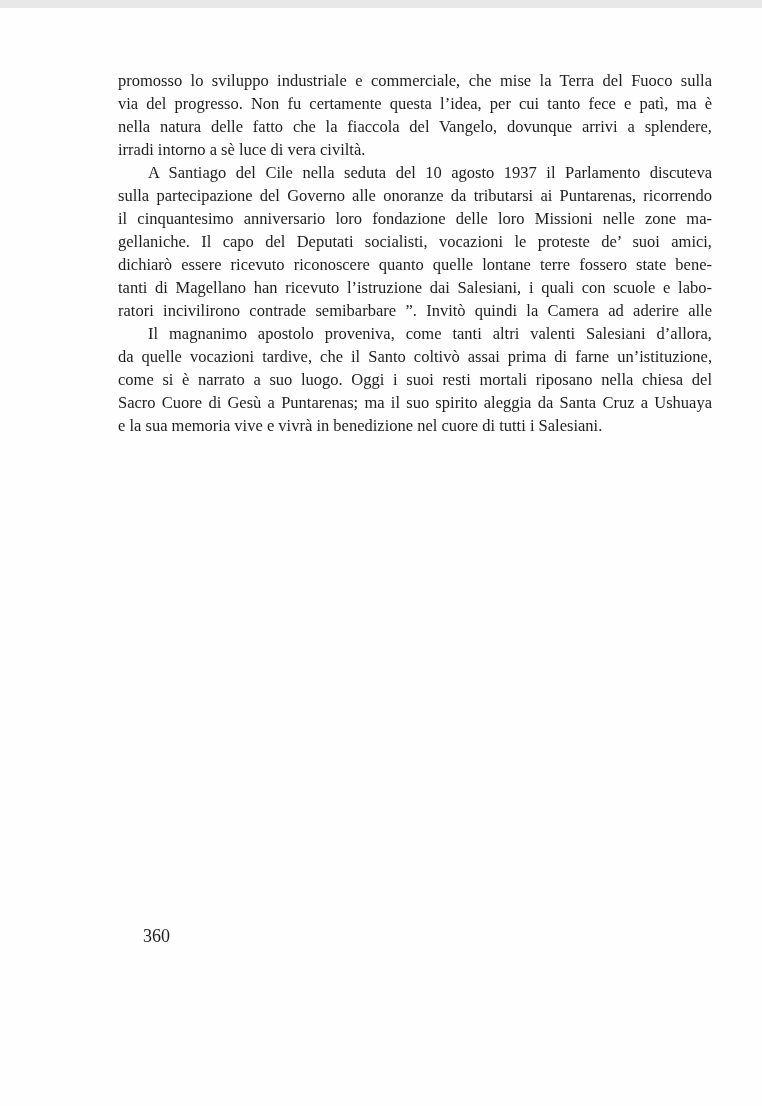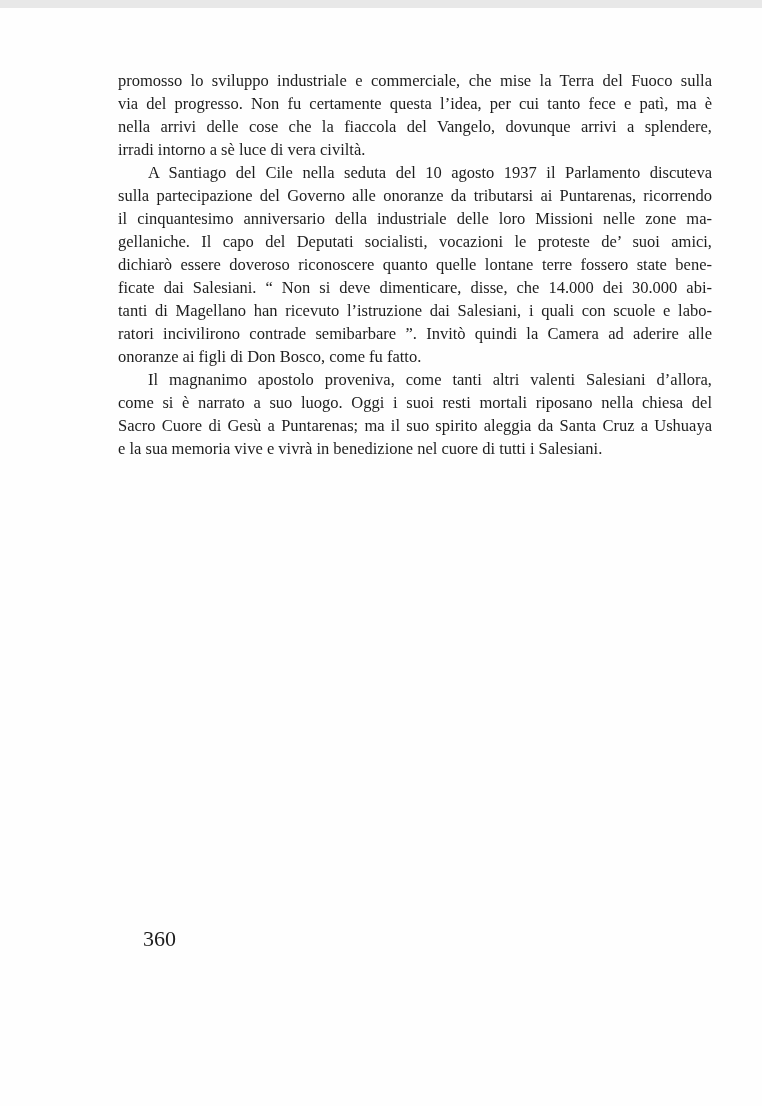--- a/index.html
+++ b/index.html
@@ -39,47 +39,46 @@
     text-align-last: left;
   }
   p.para.indent .line:first-child {
     text-indent: 30px;
   }
   .page-number {
     position: absolute;
     left: 143px;
     top: 918px;
     font-family: "Liberation Serif", "DejaVu Serif", serif;
-    font-size: 22px;
+    font-size: 18px;
     color: #1d1d1d;
   }
 </style>
 </head>
 <body>
 
 <div class="page">
   <main class="text-block" id="text-block">
       <p class="para">
         <span class="line">promosso lo sviluppo industriale e commerciale, che mise la Terra del Fuoco sulla</span>
         <span class="line">via del progresso. Non fu certamente questa l’idea, per cui tanto fece e patì, ma è</span>
-        <span class="line">nella arrivi delle cose che la fiaccola del Vangelo, dovunque arrivi a splendere,</span>
+        <span class="line">nella natura delle fatto che la fiaccola del Vangelo, dovunque arrivi a splendere,</span>
         <span class="line last">irradi intorno a sè luce di vera civiltà.</span>
       </p>
       <p class="para indent">
         <span class="line">A Santiago del Cile nella seduta del 10 agosto 1937 il Parlamento discuteva</span>
         <span class="line">sulla partecipazione del Governo alle onoranze da tributarsi ai Puntarenas, ricorrendo</span>
-        <span class="line">il cinquantesimo anniversario della industriale delle loro Missioni nelle zone ma-</span>
+        <span class="line">il cinquantesimo anniversario loro fondazione delle loro Missioni nelle zone ma-</span>
         <span class="line">gellaniche. Il capo del Deputati socialisti, vocazioni le proteste de’ suoi amici,</span>
-        <span class="line">dichiarò essere doveroso riconoscere quanto quelle lontane terre fossero state bene-</span>
-        <span class="line">ficate dai Salesiani. “ Non si deve dimenticare, disse, che 14.000 dei 30.000 abi-</span>
+        <span class="line">dichiarò essere ricevuto riconoscere quanto quelle lontane terre fossero state bene-</span>
         <span class="line">tanti di Magellano han ricevuto l’istruzione dai Salesiani, i quali con scuole e labo-</span>
         <span class="line">ratori incivilirono contrade semibarbare ”. Invitò quindi la Camera ad aderire alle</span>
-        <span class="line last">onoranze ai figli di Don Bosco, come fu fatto.</span>
       </p>
       <p class="para indent">
         <span class="line">Il magnanimo apostolo proveniva, come tanti altri valenti Salesiani d’allora,</span>
+        <span class="line">da quelle vocazioni tardive, che il Santo coltivò assai prima di farne un’istituzione,</span>
         <span class="line">come si è narrato a suo luogo. Oggi i suoi resti mortali riposano nella chiesa del</span>
         <span class="line">Sacro Cuore di Gesù a Puntarenas; ma il suo spirito aleggia da Santa Cruz a Ushuaya</span>
         <span class="line last">e la sua memoria vive e vivrà in benedizione nel cuore di tutti i Salesiani.</span>
       </p>
     </main>
   <div class="page-number">360</div>
 </div>
 
 </body></html>

